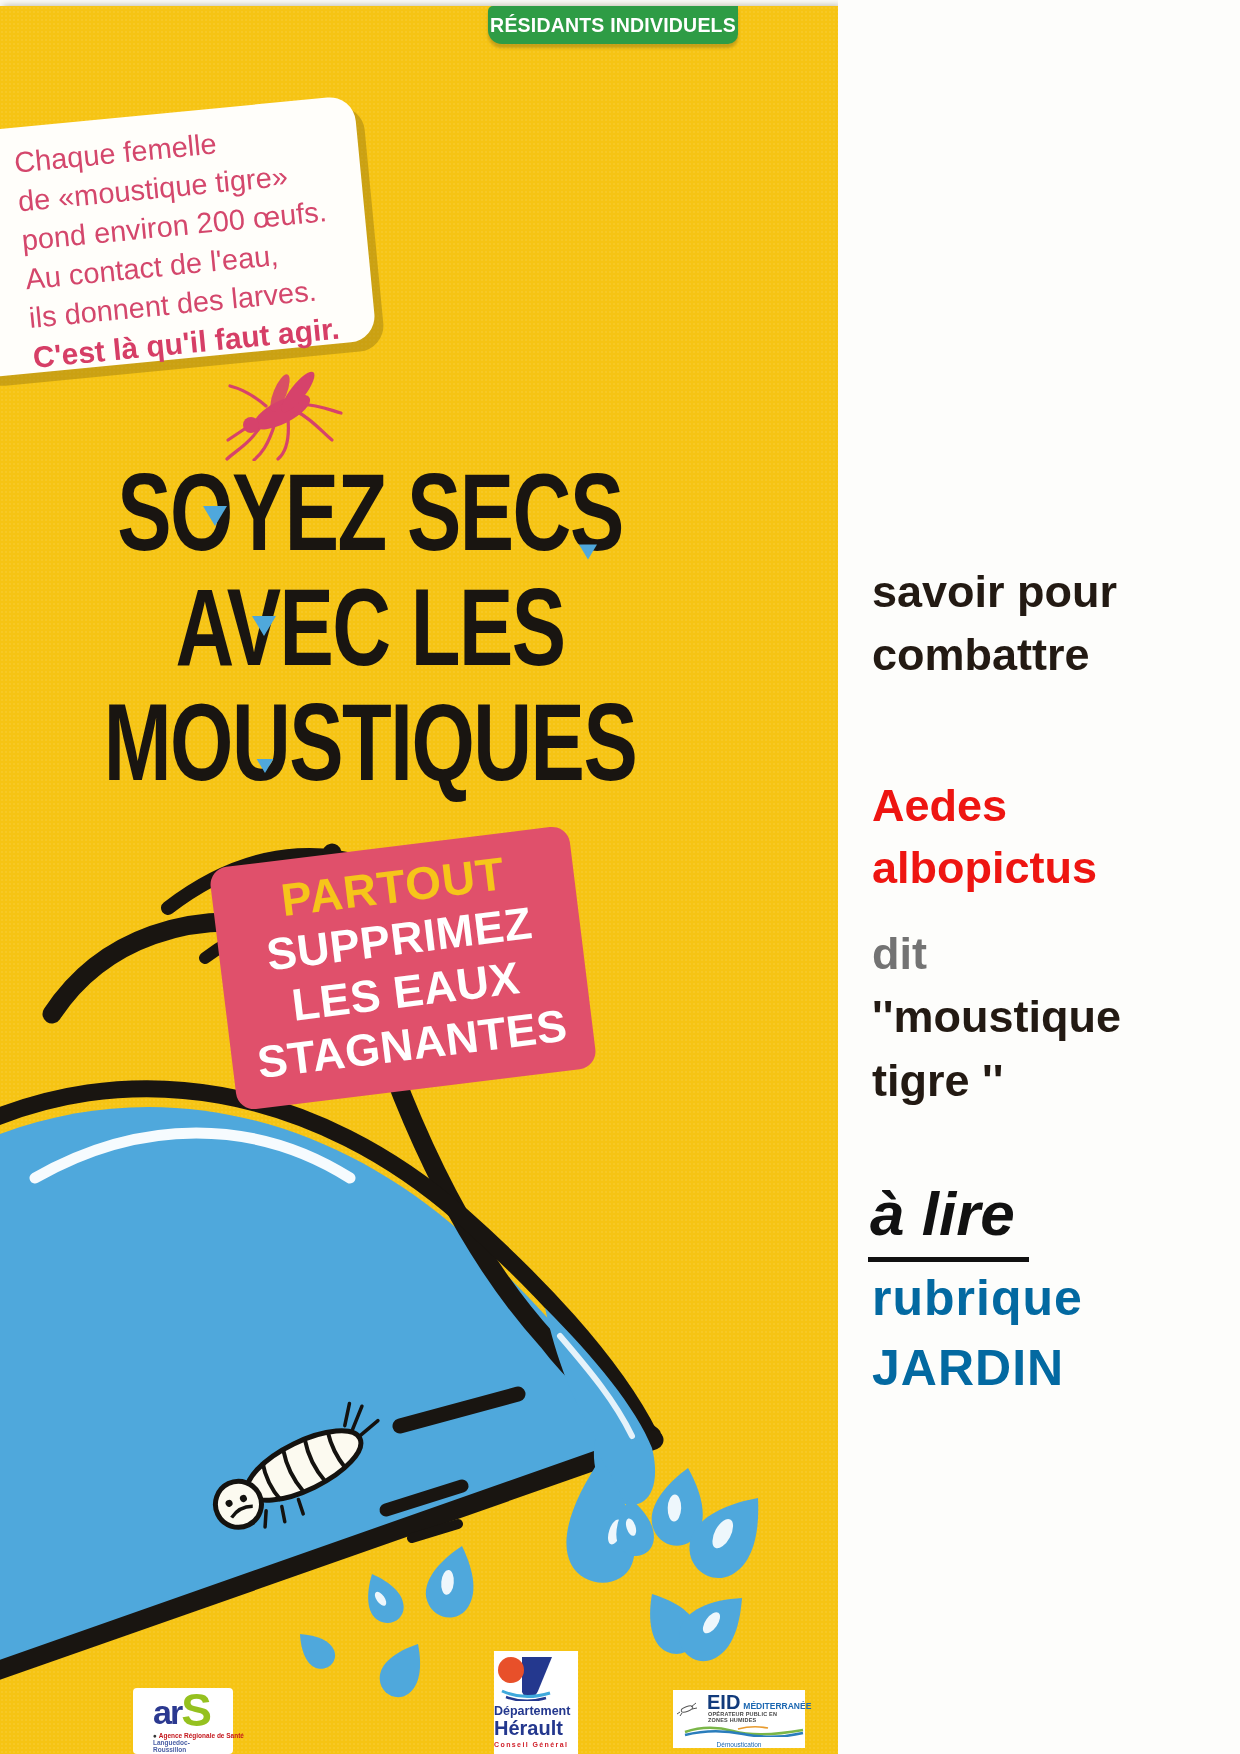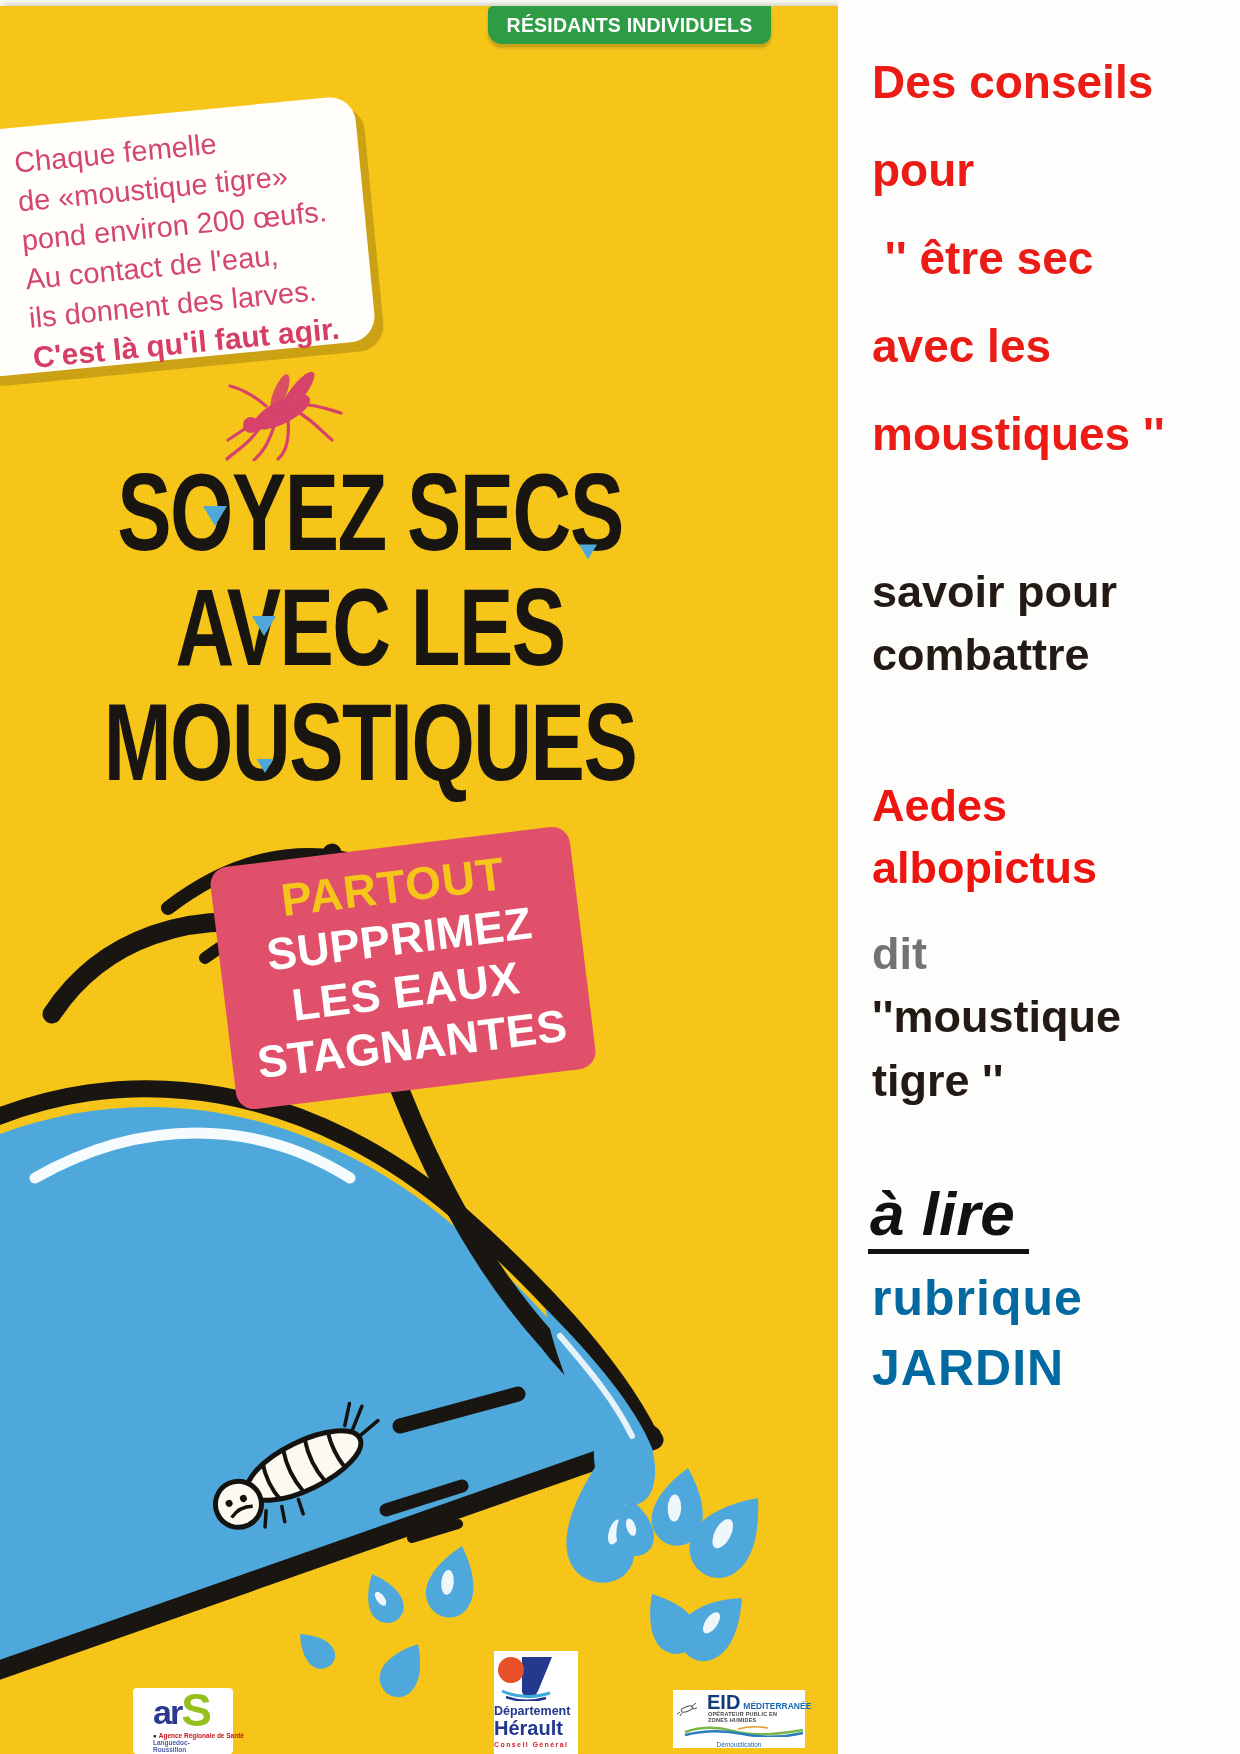--- a/index.html
+++ b/index.html
@@ -11,21 +11,21 @@
   
   .flyer{
     position:absolute; left:0; top:6px; width:838px; height:1748px;
     background:#F6C414;
     background-image:radial-gradient(rgba(255,255,255,.07) 1px, transparent 1px);
     background-size:4px 4px;
     box-shadow:3px 0 7px rgba(95,82,35,.45);
     overflow:hidden;
   }
   .banner{
-    position:absolute; left:488px; top:0; width:283px; height:38px;
+    position:absolute; left:488px; top:0; width:250px; height:38px;
     background:#2E9C45; border-radius:5px 0 10px 14px;
     color:#fff; font-weight:bold; font-size:19.5px; letter-spacing:.2px;
     display:flex; align-items:center; justify-content:center;
     box-shadow:0 4px 3px rgba(110,95,25,.35); z-index:4;
   }
   .egg-card{
     position:absolute; left:-42px; top:108px; width:408px; height:246px;
     background:#FFFEFA; border-radius:26px;
     transform:rotate(-5.5deg);
     box-shadow:8px 10px 0 rgba(150,120,15,.45);
@@ -77,21 +77,21 @@
   .eid-sub2{font-size:6.5px; color:#1B67B1; text-align:center; margin-top:0px;}
   
   .notes{position:absolute; left:838px; top:0; width:402px; height:1754px; background:#FDFDFB;}
   .nblock{position:absolute; font-weight:bold; white-space:pre;}
   .n-intro{left:34px; top:38px; font-size:46px; line-height:88px; color:#EB1B15;}
   .n-know{left:34px; top:560px; font-size:45px; line-height:63px; color:#231A13;}
   .n-species{left:34px; top:775px; font-size:45px; line-height:62px; color:#EE1511;}
   .n-dit{left:34px; top:922px; font-size:45px; line-height:63px; color:#737373;}
   .n-tiger{left:34px; top:985px; font-size:45px; line-height:64px; color:#231A13;}
   .n-read{left:30px; top:1178px; font-size:62px; color:#111; font-style:italic;
-          border-bottom:5px solid #111; padding:0 14px 0 2px; display:inline-block;}
+          border-bottom:5px solid #111; padding:0 14px 8px 2px; display:inline-block;}
   .n-rubrique{left:34px; top:1263px; font-size:50px; line-height:70px; color:#0369a1; letter-spacing:1px;}
 </style>
 </head>
 <body>
 
 <div class="flyer">
 
   <div class="banner">
     <span>RÉSIDANTS INDIVIDUELS</span>
   </div>
@@ -264,20 +264,19 @@
     <svg width="122" height="13" viewBox="0 0 122 13">
       <path d="M2,8 Q25,0 50,7 T120,6" stroke="#7AB648" stroke-width="2.5" fill="none"></path>
       <path d="M2,11 Q30,4 60,10 T120,9" stroke="#2A7DBC" stroke-width="2.5" fill="none"></path>
       <path d="M55,5 Q70,1 85,4" stroke="#E89B2E" stroke-width="1.6" fill="none"></path>
     </svg>
     <div class="eid-sub2">Démoustication</div>
   </div>
 </div>
 
 <div class="notes">
-  <div class="nblock n-intro"><div class="nline">Des conseils</div><div class="nline">pour</div><div class="nline"> '' être sec</div><div class="nline">avec les</div><div class="nline">moustiques ''</div></div>
   <div class="nblock n-know"><div class="nline">savoir pour</div><div class="nline">combattre</div></div>
   <div class="nblock n-species"><div class="nline">Aedes</div><div class="nline">albopictus</div></div>
   <div class="nblock n-dit">dit</div>
   <div class="nblock n-tiger"><div class="nline">''moustique</div><div class="nline">tigre ''</div></div>
   <div class="nblock n-read">à lire</div>
   <div class="nblock n-rubrique"><div class="nline">rubrique</div><div class="nline">JARDIN</div></div>
 </div>
 
 </body></html>

